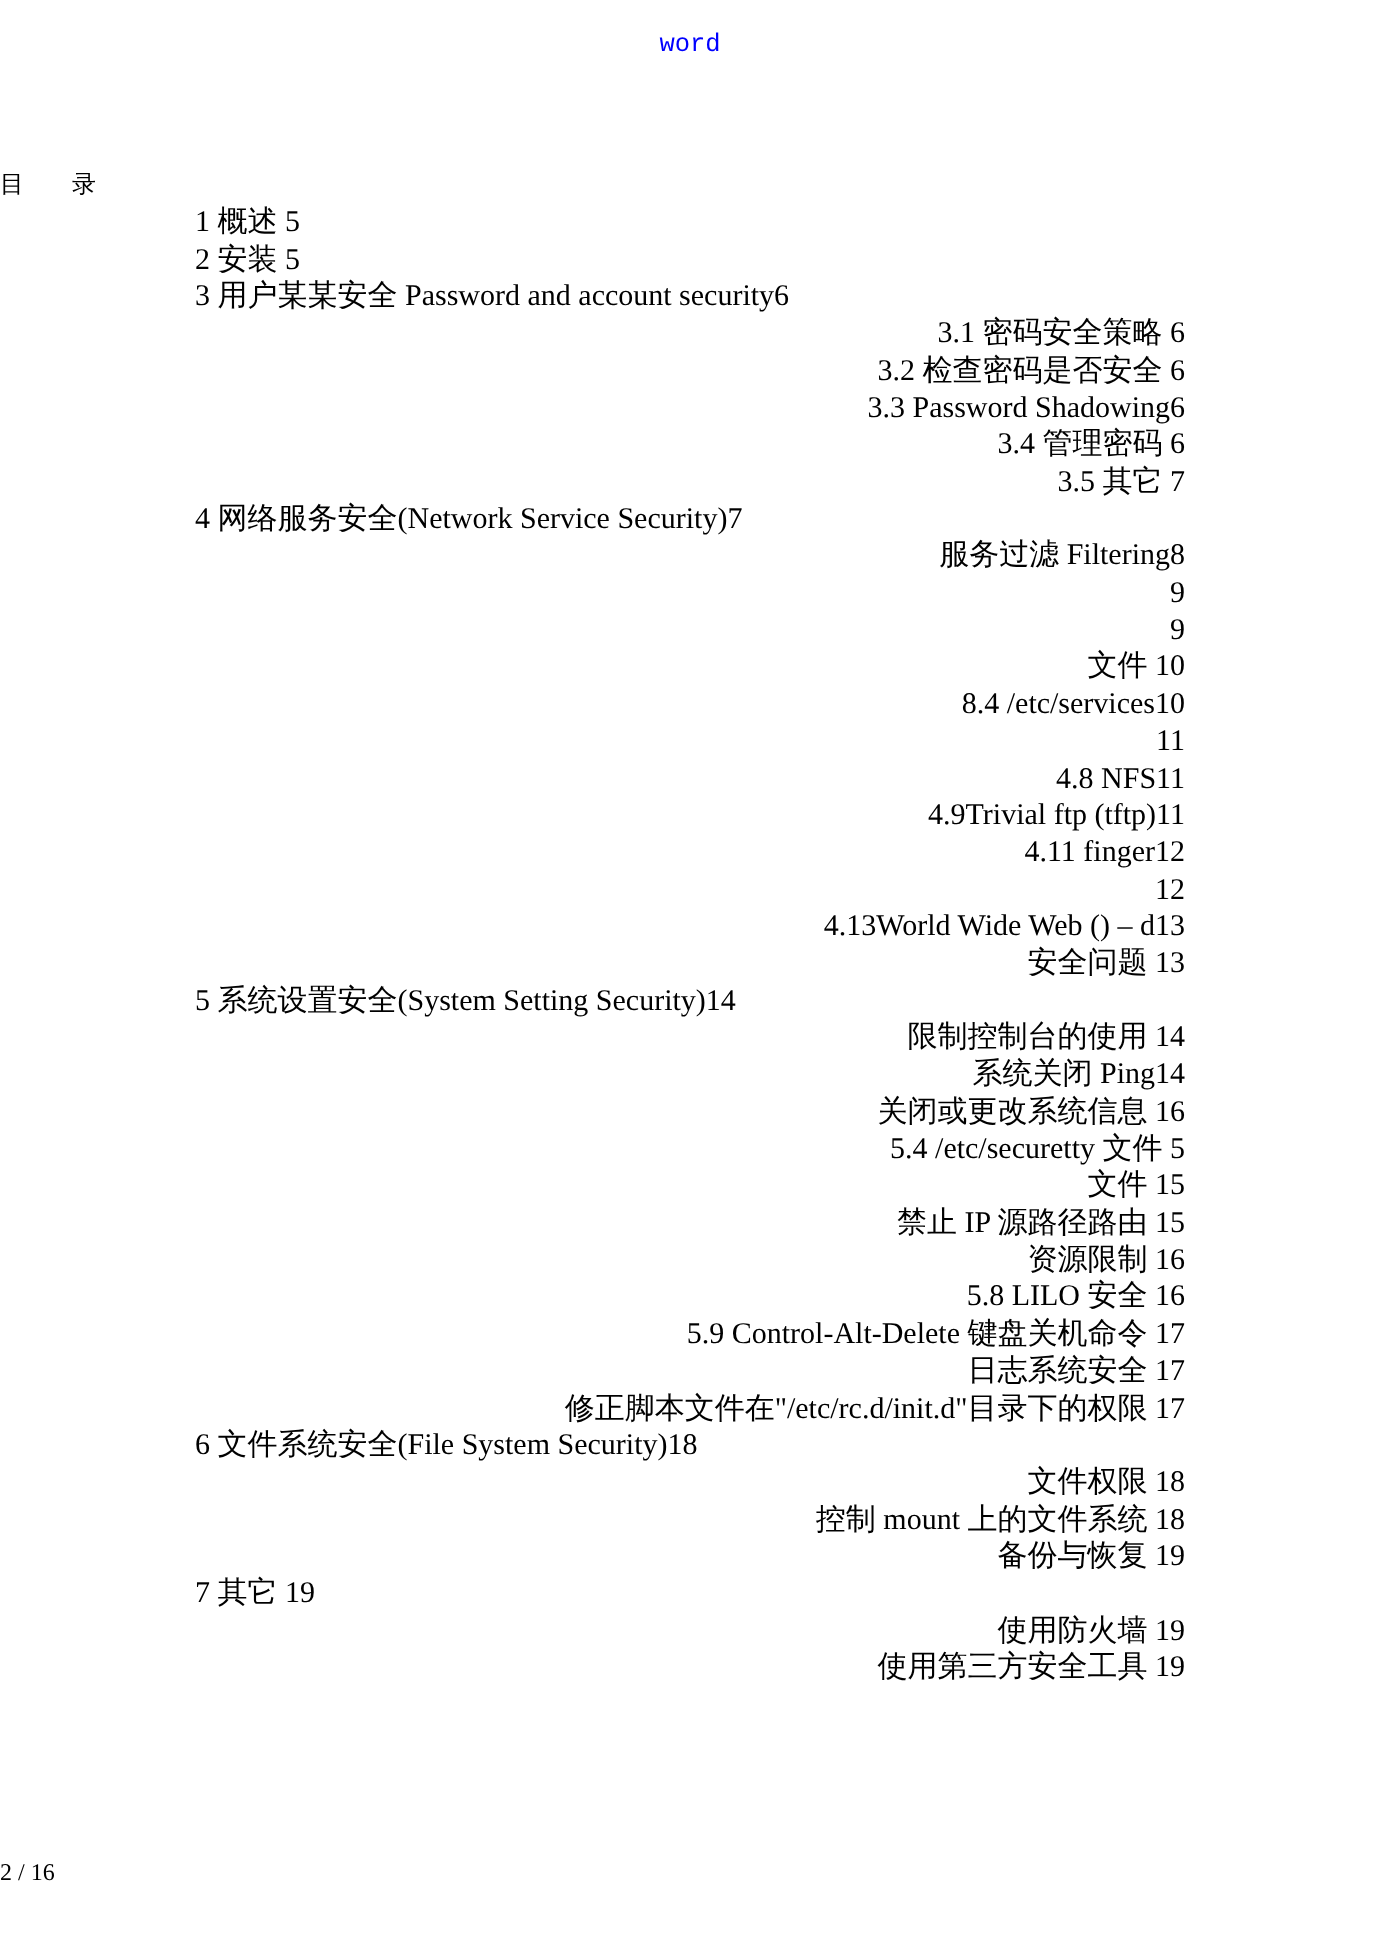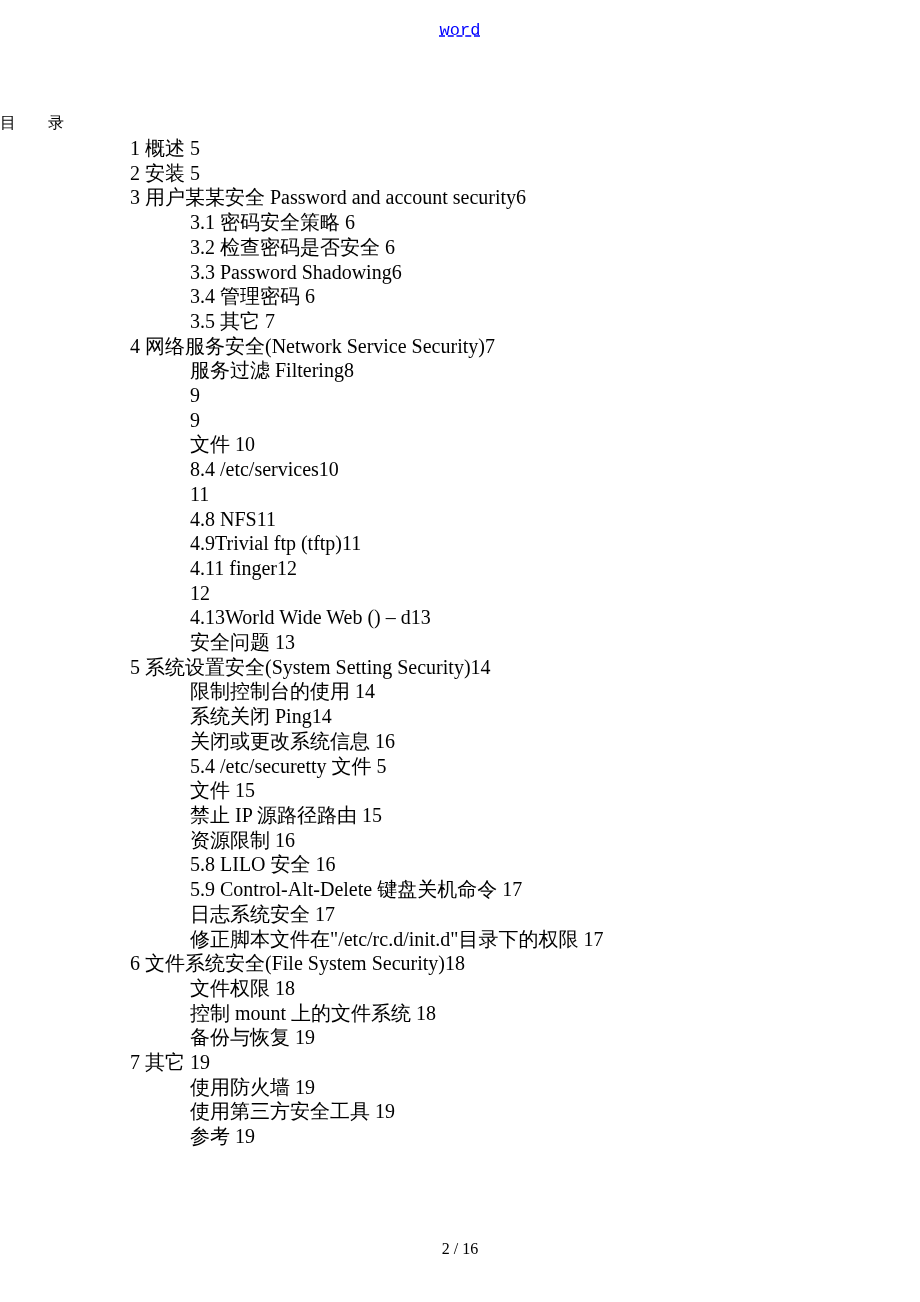--- a/index.html
+++ b/index.html
@@ -16,21 +16,20 @@
       color: #000000;
       position: relative;
     }
     .header-link {
       position: absolute;
       top: 21px;
       left: 0;
       width: 100%;
       text-align: center;
       color: #0000ff;
-      text-decoration: underline;
       text-decoration-style: dashed;
       font-size: 17px;
       font-family: "Courier New", monospace;
     }
     .toc-title {
       position: absolute;
       top: 113px;
       left: 0;
       width: 100%;
       text-align: left;
@@ -43,27 +42,27 @@
       left: 130px;
       width: 660px;
       line-height: 24.7px;
       font-size: 20px;
     }
     .level-1 {
       padding-left: 0;
     }
     .level-2 {
       padding-left: 60px;
+      text-align: right;
     }
     .page-number {
       position: absolute;
       top: 1240px;
       left: 0;
       width: 100%;
-      text-align: center;
       font-size: 16px;
     }
   </style>
 </head>
 <body>
 
 <div class="header-link">word</div>
 
 <div class="toc-title">目　录</div>
 
@@ -101,16 +100,15 @@
     <div class="level-2">5.9 Control-Alt-Delete  键盘关机命令 17</div>
     <div class="level-2">日志系统安全 17</div>
     <div class="level-2">修正脚本文件在"/etc/rc.d/init.d"目录下的权限 17</div>
     <div class="level-1">6 文件系统安全(File System Security)18</div>
     <div class="level-2">文件权限 18</div>
     <div class="level-2">控制 mount 上的文件系统 18</div>
     <div class="level-2">备份与恢复 19</div>
     <div class="level-1">7 其它 19</div>
     <div class="level-2">使用防火墙 19</div>
     <div class="level-2">使用第三方安全工具 19</div>
-    <div class="level-2">参考 19</div>
   </div>
 
 <div class="page-number">2 / 16</div>
 
 </body></html>

